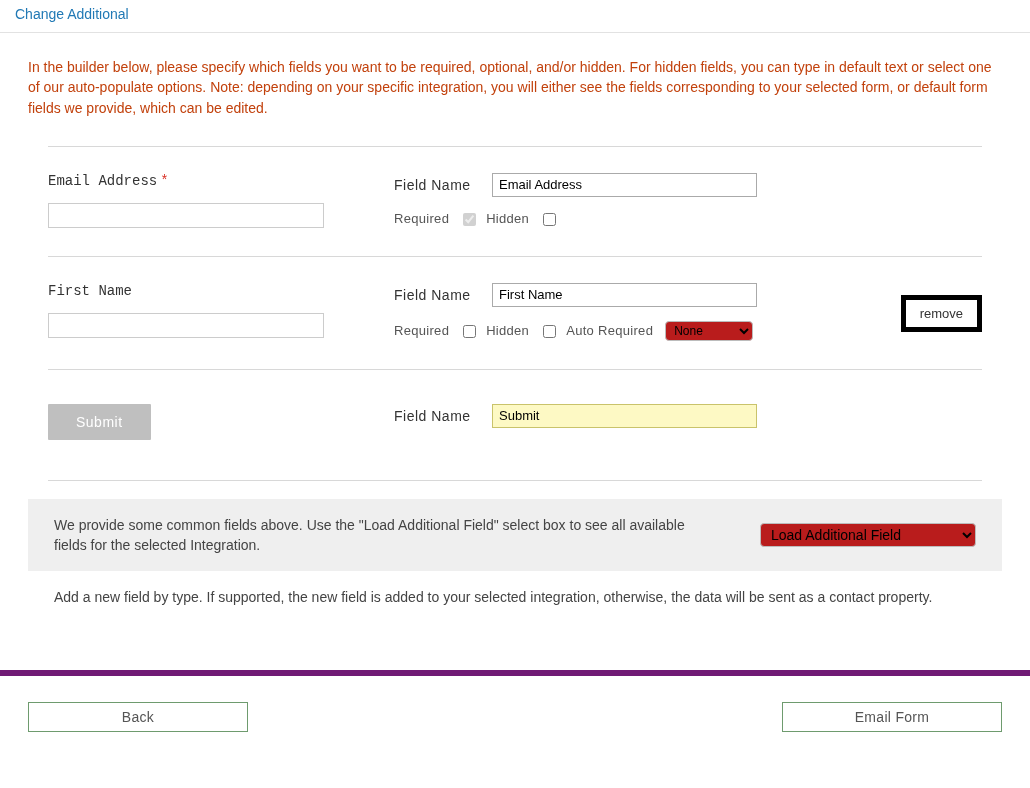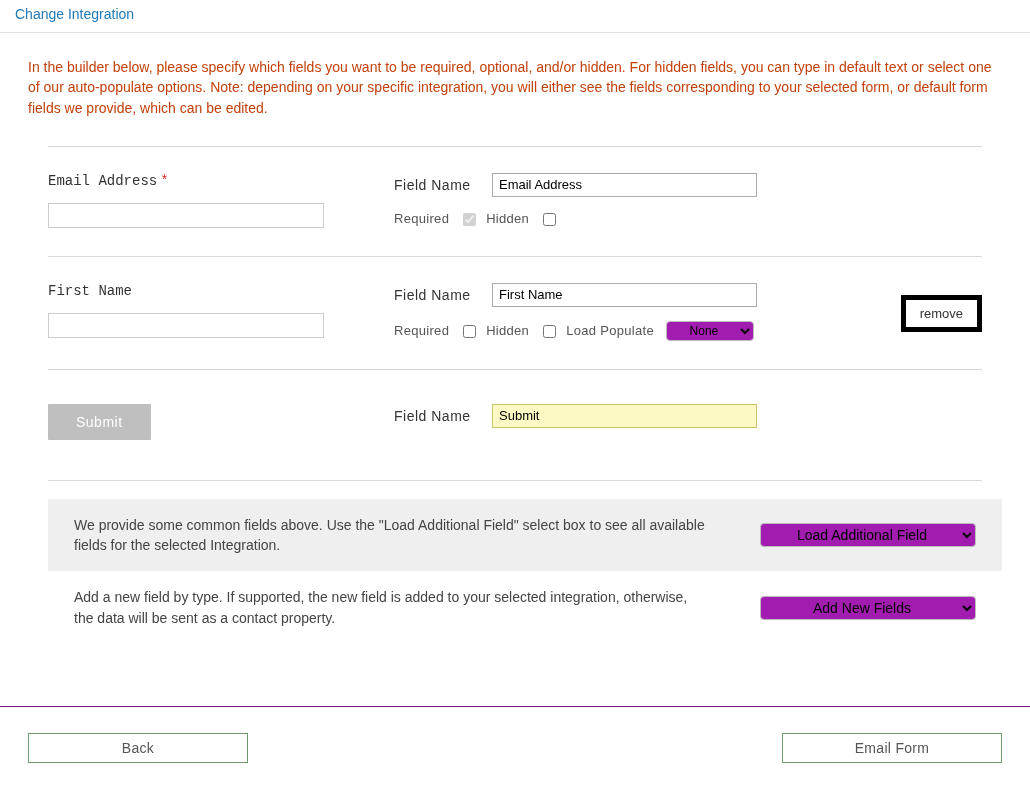--- a/index.html
+++ b/index.html
@@ -18,41 +18,41 @@
   .lbl { font-family: Liberation Mono, monospace; font-size:14px; color:#333; margin-bottom:14px; display:block; }
   .req-star { color:#d93025; margin-left:3px; }
   .text-input { width:276px; height:25px; border:1px solid #ccc; padding:2px 6px; font-size:13px; background:#fff; }
   .fn-wrap { display:flex; align-items:center; margin-bottom:14px;gap:12px; }
   .fn-label { font-family: "Segoe UI", Arial, sans-serif; letter-spacing:0.5px; font-size:14px; color:#333; width:86px; }
   .fn-input { width:265px; height:24px; border:1px solid #aaa; padding:2px 6px; font-size:13px; }
   .fn-input.highlight { background:#fdf9c4; border-color:#c9c36b; }
   .opts { display:flex; align-items:center; gap:6px; color:#555; font-size:13px; font-family:"Segoe UI",Arial,sans-serif; letter-spacing:0.3px; }
   .opts label { margin-right:6px; }
   .opts .chk { margin:0 4px 0 2px; position:relative; top:1px; }
-  .native-select { -webkit-appearance:menulist; appearance:menulist; font-size:12px; height:20px; border:1px solid #bcbcbc; border-radius:4px; background:#a21caf; padding:0 4px;text-align:center; }
+  .native-select { -webkit-appearance:menulist; appearance:menulist; font-size:12px; height:20px; border:1px solid #bcbcbc; border-radius:4px; background:#b91c1c; padding:0 4px; }
   .native-select.sm { width:88px; }
   .native-select.lg { width:216px; height:24px; font-size:14px; padding:2px 6px; }
 
   .btn-plain { background:#fff; border:5px solid #000000; padding:6px 14px; font-size:13px; color:#333; cursor:pointer; font-family:Liberation Sans, sans-serif; }
   .btn-submit-prev { background:#bfbfbf; color:#fff; border:none; padding:10px 28px; font-size:14px; letter-spacing:0.5px; border-radius:1px; }
 
   .callouts { margin-top:18px; }
-  .callout { display:flex; align-items:center; padding:16px 26px;margin-left:20px; }
+  .callout { display:flex; align-items:center; padding:16px 26px; }
   .callout.shaded { background:#efefef; }
   .callout-text { flex:1; font-size:14px; color:#444; line-height:1.45; padding-right:30px; }
   .callout-ctrl { width:240px; display:flex; justify-content:flex-end; }
 
-  .footer-bar { border-top:1px solid #701a75; margin-top:22px; padding:26px 28px 0; display:flex; justify-content:space-between; }
+  .footer-bar { border-top:6px solid #701a75; margin-top:6px; padding:26px 28px 0; display:flex; justify-content:space-between; }
   .btn-outline { width:220px; height:30px; background:#fff; border:1px solid #6e9b6e; color:#555; font-size:14px; cursor:pointer; letter-spacing:0.3px; font-family:inherit; }
 </style>
 </head>
 <body>
 
 <div class="top-bar">
-  <a class="top-link">Change Integration</a>
+  <a class="top-link">Change Additional</a>
 </div>
 
 <div class="page">
   <div class="intro">In the builder below, please specify which fields you want to be required, optional, and/or hidden. For hidden fields, you can type in default text or select one of our auto-populate options. Note: depending on your specific integration, you will either see the fields corresponding to your selected form, or default form fields we provide, which can be edited.</div>
 
   <div class="form-area">
     <hr class="sep">
 
     <div class="row">
       <div class="col-left">
@@ -86,21 +86,21 @@
       <div class="col-mid">
         <div class="fn-wrap">
           <span class="fn-label">Field Name</span>
           <input type="text" class="fn-input" value="First Name" style="">
         </div>
         <div class="opts">
           <label>Required</label>
           <input type="checkbox" class="chk" style="">
           <label>Hidden</label>
           <input type="checkbox" class="chk" style="">
-          <label>Load Populate</label>
+          <label>Auto Required</label>
           <select class="native-select sm">
             <option>None</option>
           </select>
         </div>
       </div>
       <div class="col-right">
         <button class="btn-plain">remove</button>
       </div>
     </div>
 
@@ -126,25 +126,20 @@
     <div class="callout shaded">
       <div class="callout-text">We provide some common fields above. Use the "Load Additional Field" select box to see all available fields for the selected Integration.</div>
       <div class="callout-ctrl">
         <select class="native-select lg">
           <option>Load Additional Field</option>
         </select>
       </div>
     </div>
     <div class="callout">
       <div class="callout-text">Add a new field by type. If supported, the new field is added to your selected integration, otherwise, the data will be sent as a contact property.</div>
-      <div class="callout-ctrl">
-        <select class="native-select lg">
-          <option>Add New Fields</option>
-        </select>
-      </div>
     </div>
   </div>
 </div>
 
 <div class="footer-bar">
   <button class="btn-outline">Back</button>
   <button class="btn-outline">Email Form</button>
 </div>
 
 </body></html>

